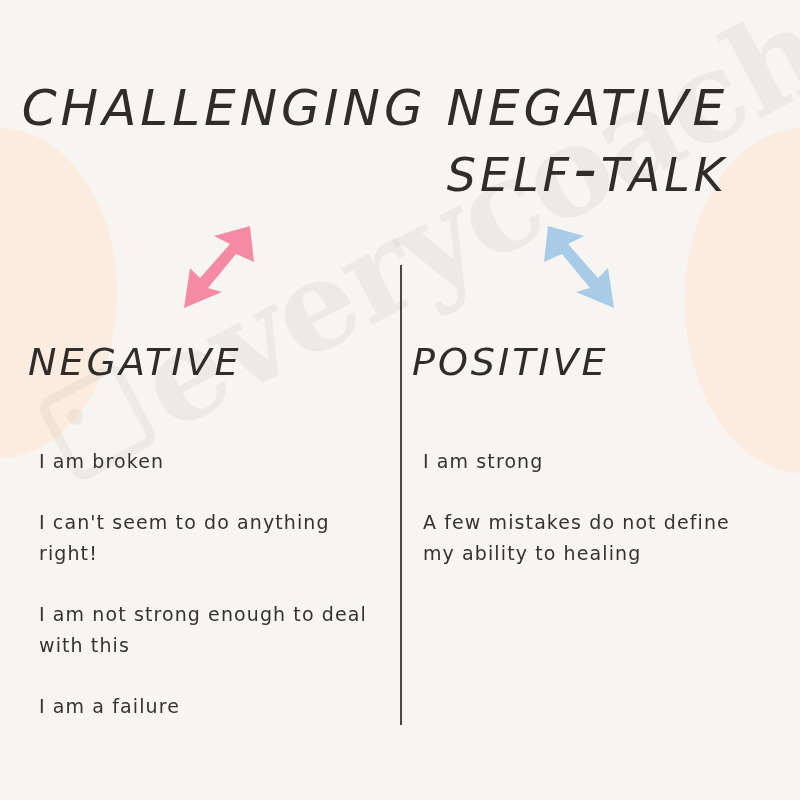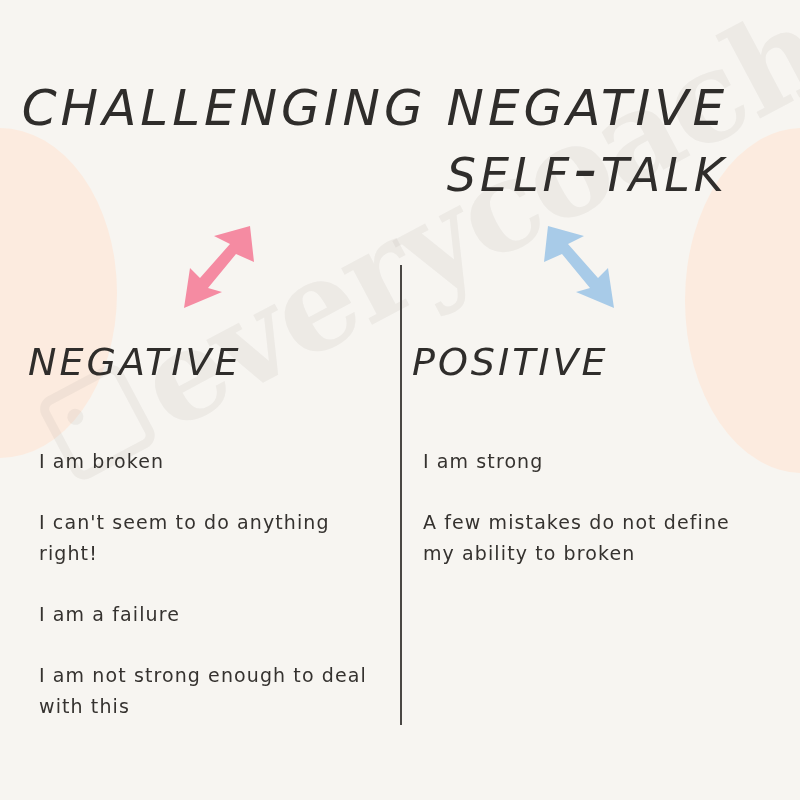--- a/index.html
+++ b/index.html
@@ -199,26 +199,26 @@
         <path d="M72 4 L76 40 L58 32 L30 66 L44 70 L6 86 L12 46 L22 56 L52 22 L36 14 Z" fill="#a8cbe8"></path>
       </g>
     </svg>
   </div>
 
   <div class="column column-negative">
     <div class="column-heading">NEGATIVE</div>
     <ul class="statement-list">
       <li class="statement">I am broken</li>
       <li class="statement">I can't seem to do anything right!</li>
+      <li class="statement">I am not strong enough to deal with this</li>
       <li class="statement">I am a failure</li>
-      <li class="statement">I am not strong enough to deal with this</li>
     </ul>
   </div>
 
   <div class="column column-positive">
     <div class="column-heading">POSITIVE</div>
     <ul class="statement-list">
       <li class="statement">I am strong</li>
-      <li class="statement">A few mistakes do not define my ability to broken</li>
+      <li class="statement">A few mistakes do not define my ability to healing</li>
     </ul>
   </div>
 
 </div>
 
 </body></html>

